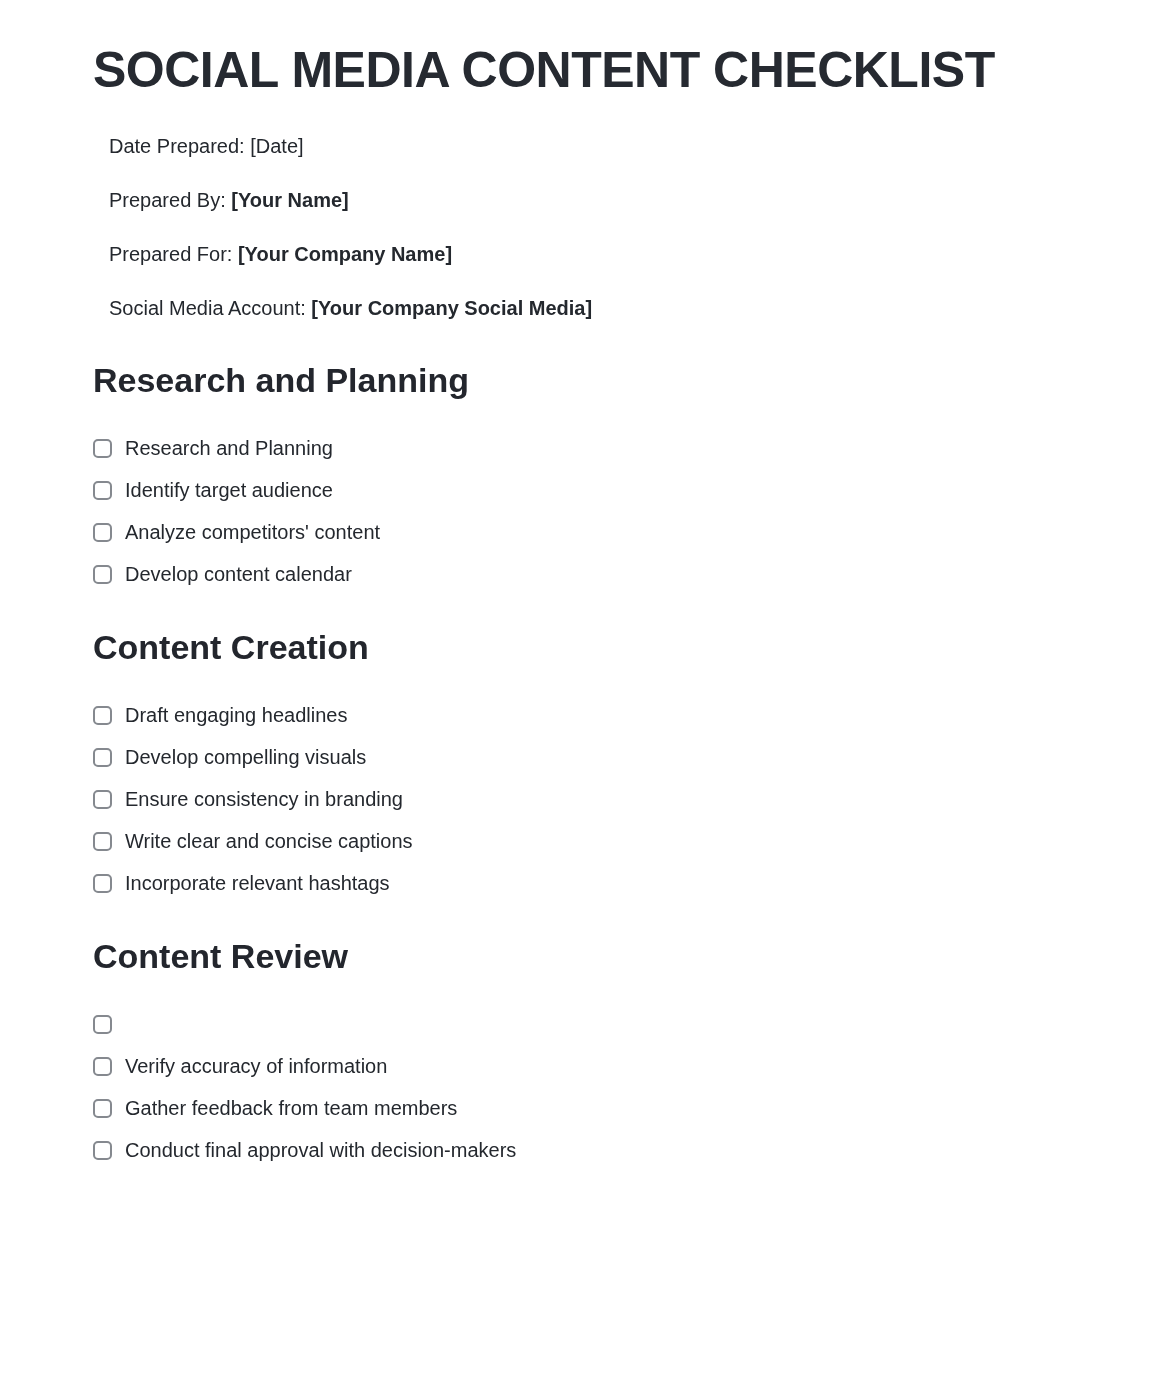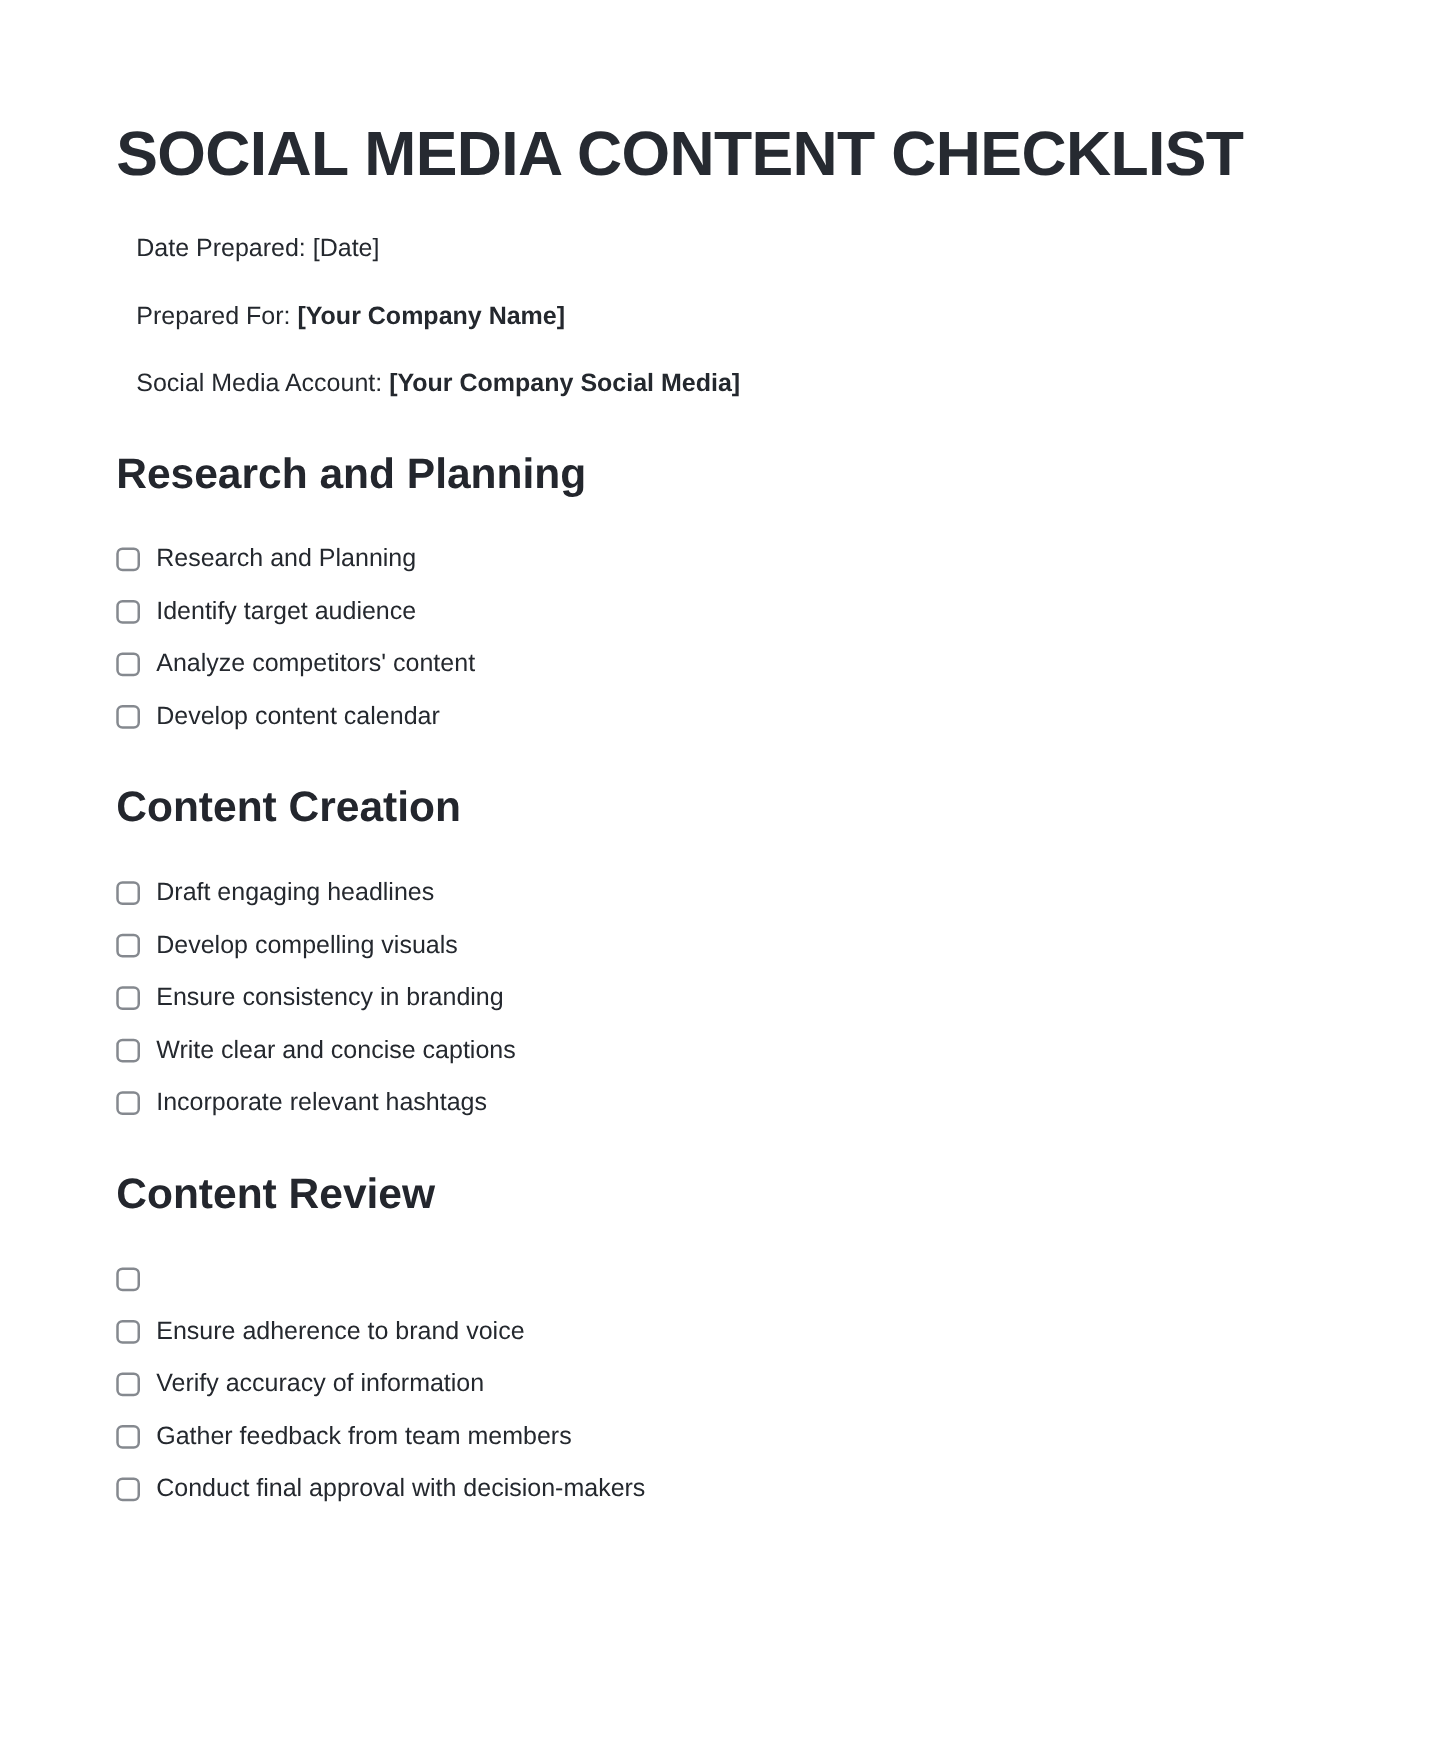--- a/index.html
+++ b/index.html
@@ -4,21 +4,21 @@
 <style>
   * { margin: 0; padding: 0; box-sizing: border-box; }
   html, body { background: #ffffff; }
   body {
     width: 1164px;
     min-height: 1394px;
     font-family: "Liberation Sans", "DejaVu Sans", sans-serif;
     color: #24282e;
   }
   .page {
-    padding: 95px 120px 40px 93px;
+    padding: 42px 120px 40px 93px;
   }
   h1.doc-title {
     font-size: 50px;
     line-height: 57px;
     font-weight: bold;
     letter-spacing: -0.5px;
     color: #262a31;
     margin: 0 0 36px 0;
     white-space: nowrap;
   }
@@ -58,20 +58,21 @@
   .item-label { line-height: 24px; }
 </style>
 </head>
 <body>
 
 <div class="page">
   <h1 class="doc-title">SOCIAL MEDIA CONTENT CHECKLIST</h1>
   <div id="meta">
   <p class="meta-line"><span class="meta-label">Date Prepared:</span> <span class="meta-value">[Date]</span></p>
 
+  <p class="meta-line"><span class="meta-label">Prepared By:</span> <span class="meta-value bold">[Your Name]</span></p>
 
   <p class="meta-line"><span class="meta-label">Prepared For:</span> <span class="meta-value bold">[Your Company Name]</span></p>
 
   <p class="meta-line"><span class="meta-label">Social Media Account:</span> <span class="meta-value bold">[Your Company Social Media]</span></p>
 </div>
   <div id="sections">
   <section class="section">
     <h2>Research and Planning</h2>
     <ul class="items">
   <li class="item">
@@ -127,24 +128,20 @@
 </ul>
   </section>
 
   <section class="section">
     <h2>Content Review</h2>
     <ul class="items">
   <li class="item">
     <span class="checkbox" role="checkbox" aria-checked="false"></span>
   </li>
 
-  <li class="item">
-    <span class="checkbox" role="checkbox" aria-checked="false"></span>
-    <span class="item-label">Ensure adherence to brand voice</span>
-  </li>
 
   <li class="item">
     <span class="checkbox" role="checkbox" aria-checked="false"></span>
     <span class="item-label">Verify accuracy of information</span>
   </li>
 
   <li class="item">
     <span class="checkbox" role="checkbox" aria-checked="false"></span>
     <span class="item-label">Gather feedback from team members</span>
   </li>

